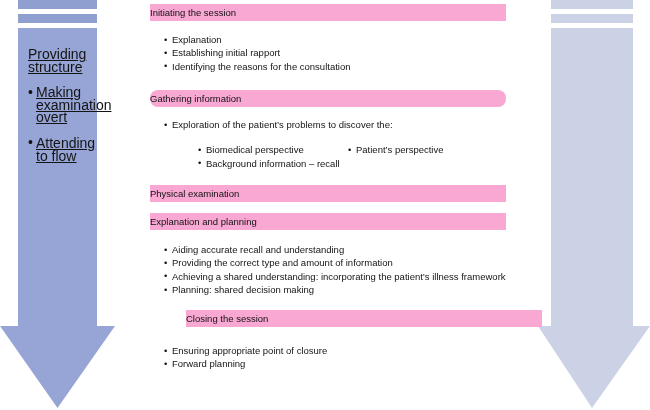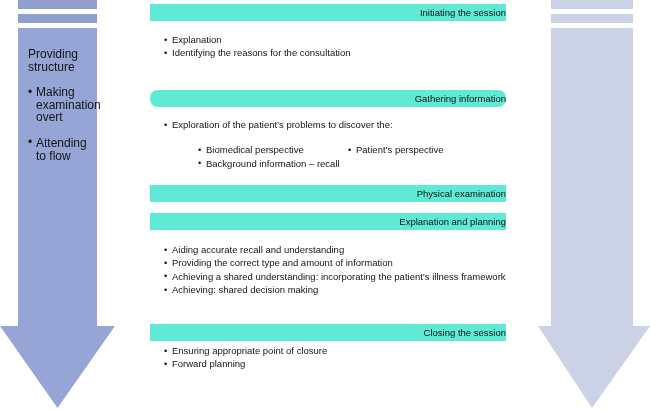--- a/index.html
+++ b/index.html
@@ -39,23 +39,24 @@
     top: 28px;
     left: 0;
     width: 100%;
     height: 382px;
   }
   .arrow svg { display: block; width: 100%; height: 100%; }
 
   .col-text {
     position: absolute;
     top: 48px;
-    font-size: 12px;
+    font-size: 14px;
     line-height: 12.6px;
     color: #141414;
+    text-decoration: underline;
   }
   #left-col  .col-text { left: 28px; width: 72px; }
 
   .col-title { margin: 0 0 13px 0; }
   .col-bullet {
     position: relative;
     padding-left: 8px;
     margin-bottom: 13px;
   }
   .col-bullet:last-child { margin-bottom: 8px; }
@@ -71,22 +72,22 @@
     position: absolute;
     left: 150px;
     top: 0;
     width: 356px;
   }
   .band {
     position: absolute;
     left: 0;
     width: 356px;
     height: 17px;
-    background: #5eead4;
-    text-align: right;
+    background: #f9a8d4;
+    text-align: left;
     font-size: 9.5px;
     line-height: 17px;
     color: #111111;
   }
   .bullets {
     position: absolute;
     left: 14px;
     font-size: 9.5px;
     line-height: 13.4px;
     color: #141414;
@@ -147,43 +148,44 @@
       </svg>
     </div>
 
   </div>
 
   <div id="centre">
 
     <div class="band" style="top:4px;">Initiating the session</div>
     <div class="bullets" style="top:33px;">
       <div class="b-item">Explanation</div>
+      <div class="b-item">Establishing initial rapport</div>
       <div class="b-item">Identifying the reasons for the consultation</div>
     </div>
 
     <div class="band" style="top:90px;border-radius:8px;">Gathering information</div>
     <div class="bullets" style="top:118px;">
       <div class="b-item">Exploration of the patient’s problems to discover the:</div>
       <div class="sub-wrap">
         <div class="sub-item sub-a">Biomedical perspective</div>
         <div class="sub-item sub-b">Background information – recall</div>
         <div class="sub-item sub-c">Patient’s perspective</div>
       </div>
     </div>
 
     <div class="band" style="top:185px;">Physical examination</div>
 
     <div class="band" style="top:213px;">Explanation and planning</div>
     <div class="bullets" style="top:243px;">
       <div class="b-item">Aiding accurate recall and understanding</div>
       <div class="b-item">Providing the correct type and amount of information</div>
       <div class="b-item">Achieving a shared understanding: incorporating the patient’s illness framework</div>
-      <div class="b-item">Achieving: shared decision making</div>
+      <div class="b-item">Planning: shared decision making</div>
     </div>
 
-    <div class="band" style="top:324px;">Closing the session</div>
+    <div class="band" style="top:310px;margin-left:36px;">Closing the session</div>
     <div class="bullets" style="top:344px;">
       <div class="b-item">Ensuring appropriate point of closure</div>
       <div class="b-item">Forward planning</div>
     </div>
 
   </div>
 </div>
 
 </body></html>

